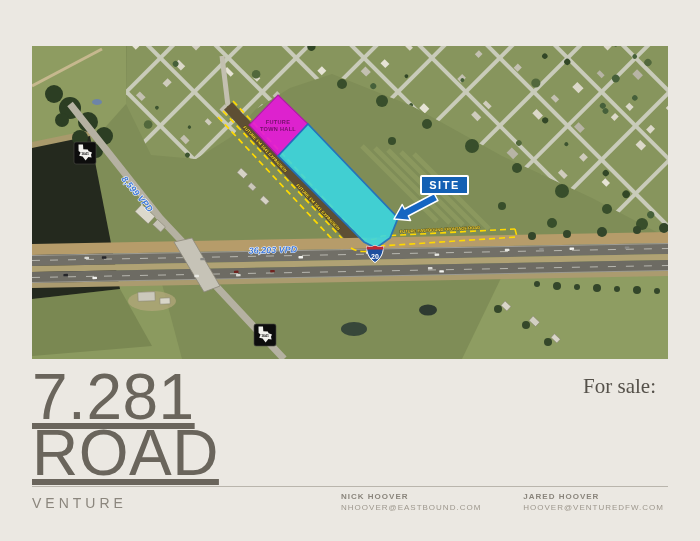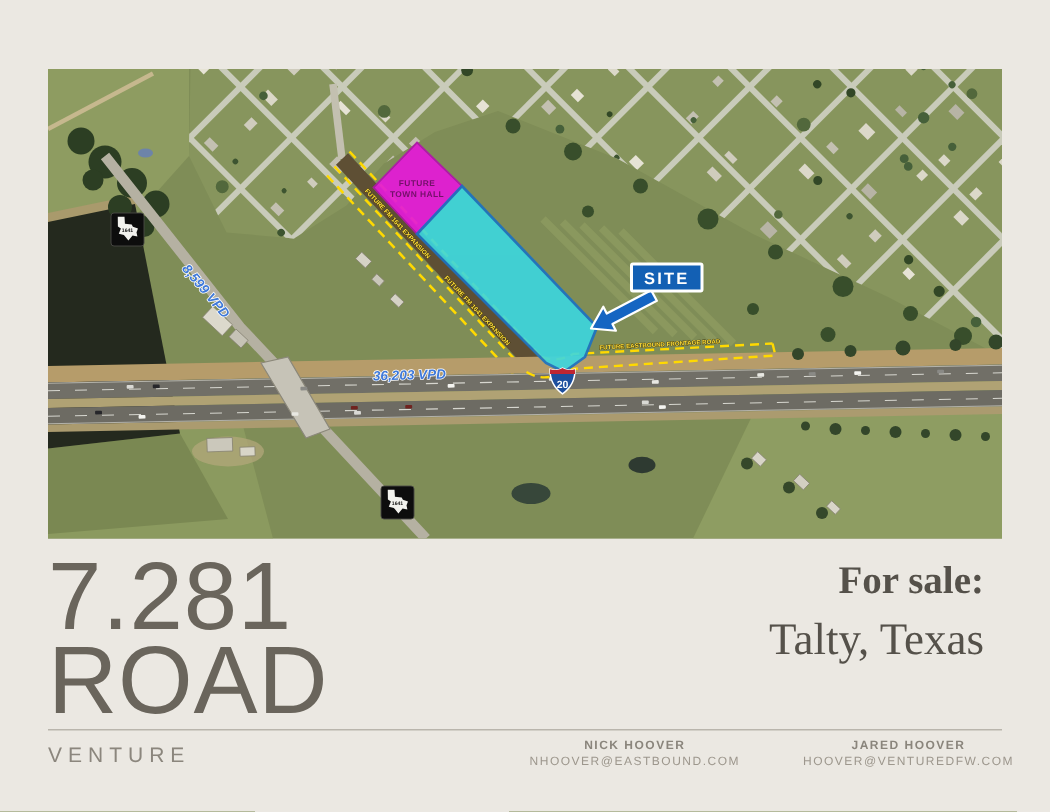--- a/index.html
+++ b/index.html
@@ -16,42 +16,43 @@
   }
   .map-wrap svg{display:block;width:636px;height:313px;}
   
   .details{
     position:absolute;left:32px;right:32px;top:369px;
     display:flex;justify-content:space-between;align-items:flex-start;
   }
   .acreage{
     color:#6a655c;font-size:64px;line-height:56px;font-weight:300;
     letter-spacing:0.5px;
+    text-decoration:underline;
   }
   .sale{
     text-align:right;color:#55514a;
     font-family:"Liberation Serif","DejaVu Serif",serif;
     padding-right:12px;padding-top:6px;
   }
-  .for-sale{font-size:26px;line-height:23px;margin-bottom:15px;font-weight:bold;}
+  .for-sale{font-size:21px;line-height:23px;margin-bottom:4px;}
   .addr{font-size:30px;line-height:27px;}
   .divider{
     position:absolute;left:32px;right:32px;top:486px;
     border-top:1px solid #b9b5ac;height:0;
   }
   .footer{
-    position:absolute;left:32px;right:24px;top:492px;
+    position:absolute;left:32px;right:36px;top:492px;
     display:flex;justify-content:space-between;align-items:flex-start;
   }
   .brand{
     color:#8b867d;font-size:14px;letter-spacing:4px;font-weight:400;
     padding-top:3px;
   }
   .contacts{display:flex;gap:42px;}
-  .contact{text-align:center;font-size:8px;letter-spacing:1px;}
+  .contact{text-align:left;font-size:8px;letter-spacing:1px;}
   .contact-name{font-weight:bold;color:#8a857c;}
   .contact-email{color:#9d978d;margin-top:2px;}
   text{font-family:"Liberation Sans",sans-serif;}
 </style>
 </head>
 <body>
 
 <div class="page">
 
   <div class="map-wrap">
@@ -1175,21 +1176,20 @@
     </svg>
   </div>
 
   <div class="details">
     <div class="acreage">
       <div>7.281</div>
       <div>ROAD</div>
     </div>
     <div class="sale">
       <div class="for-sale">For sale:</div>
-      <div class="addr">Talty, Texas</div>
     </div>
   </div>
 
   <div class="divider"></div>
 
   <div class="footer">
     <div class="brand">VENTURE</div>
     <div class="contacts">
       <div class="contact">
         <div class="contact-name">NICK HOOVER</div>

